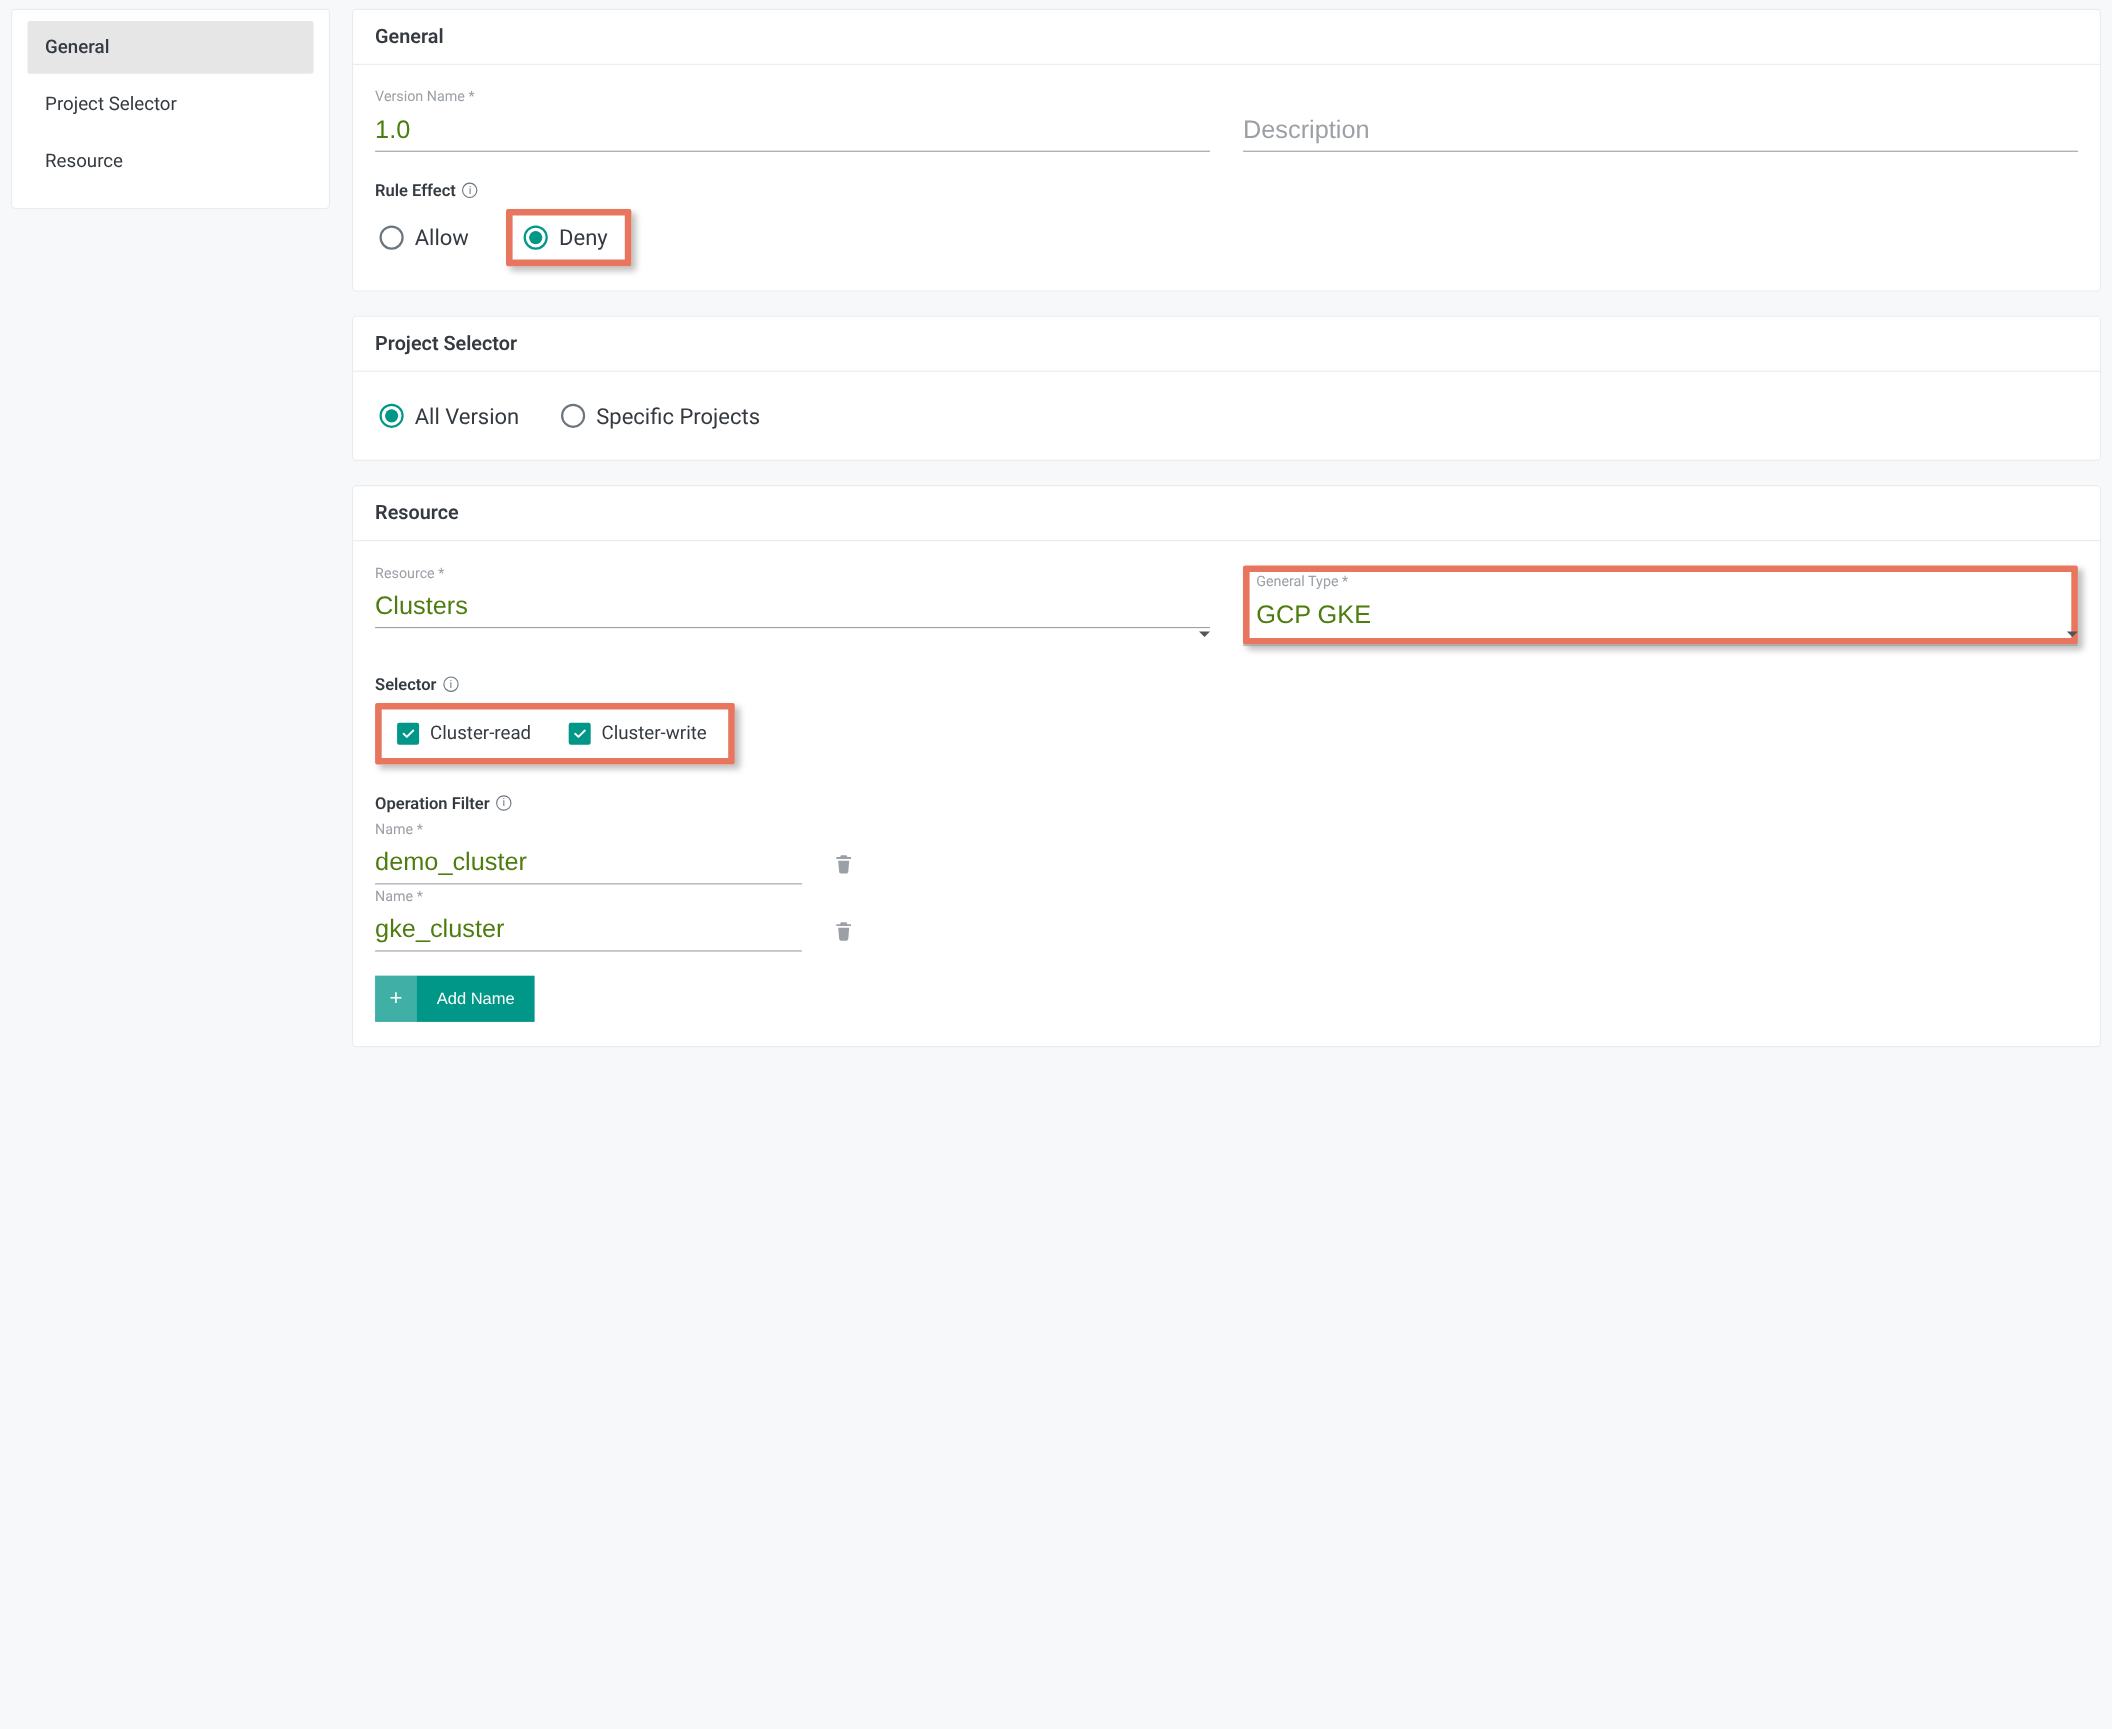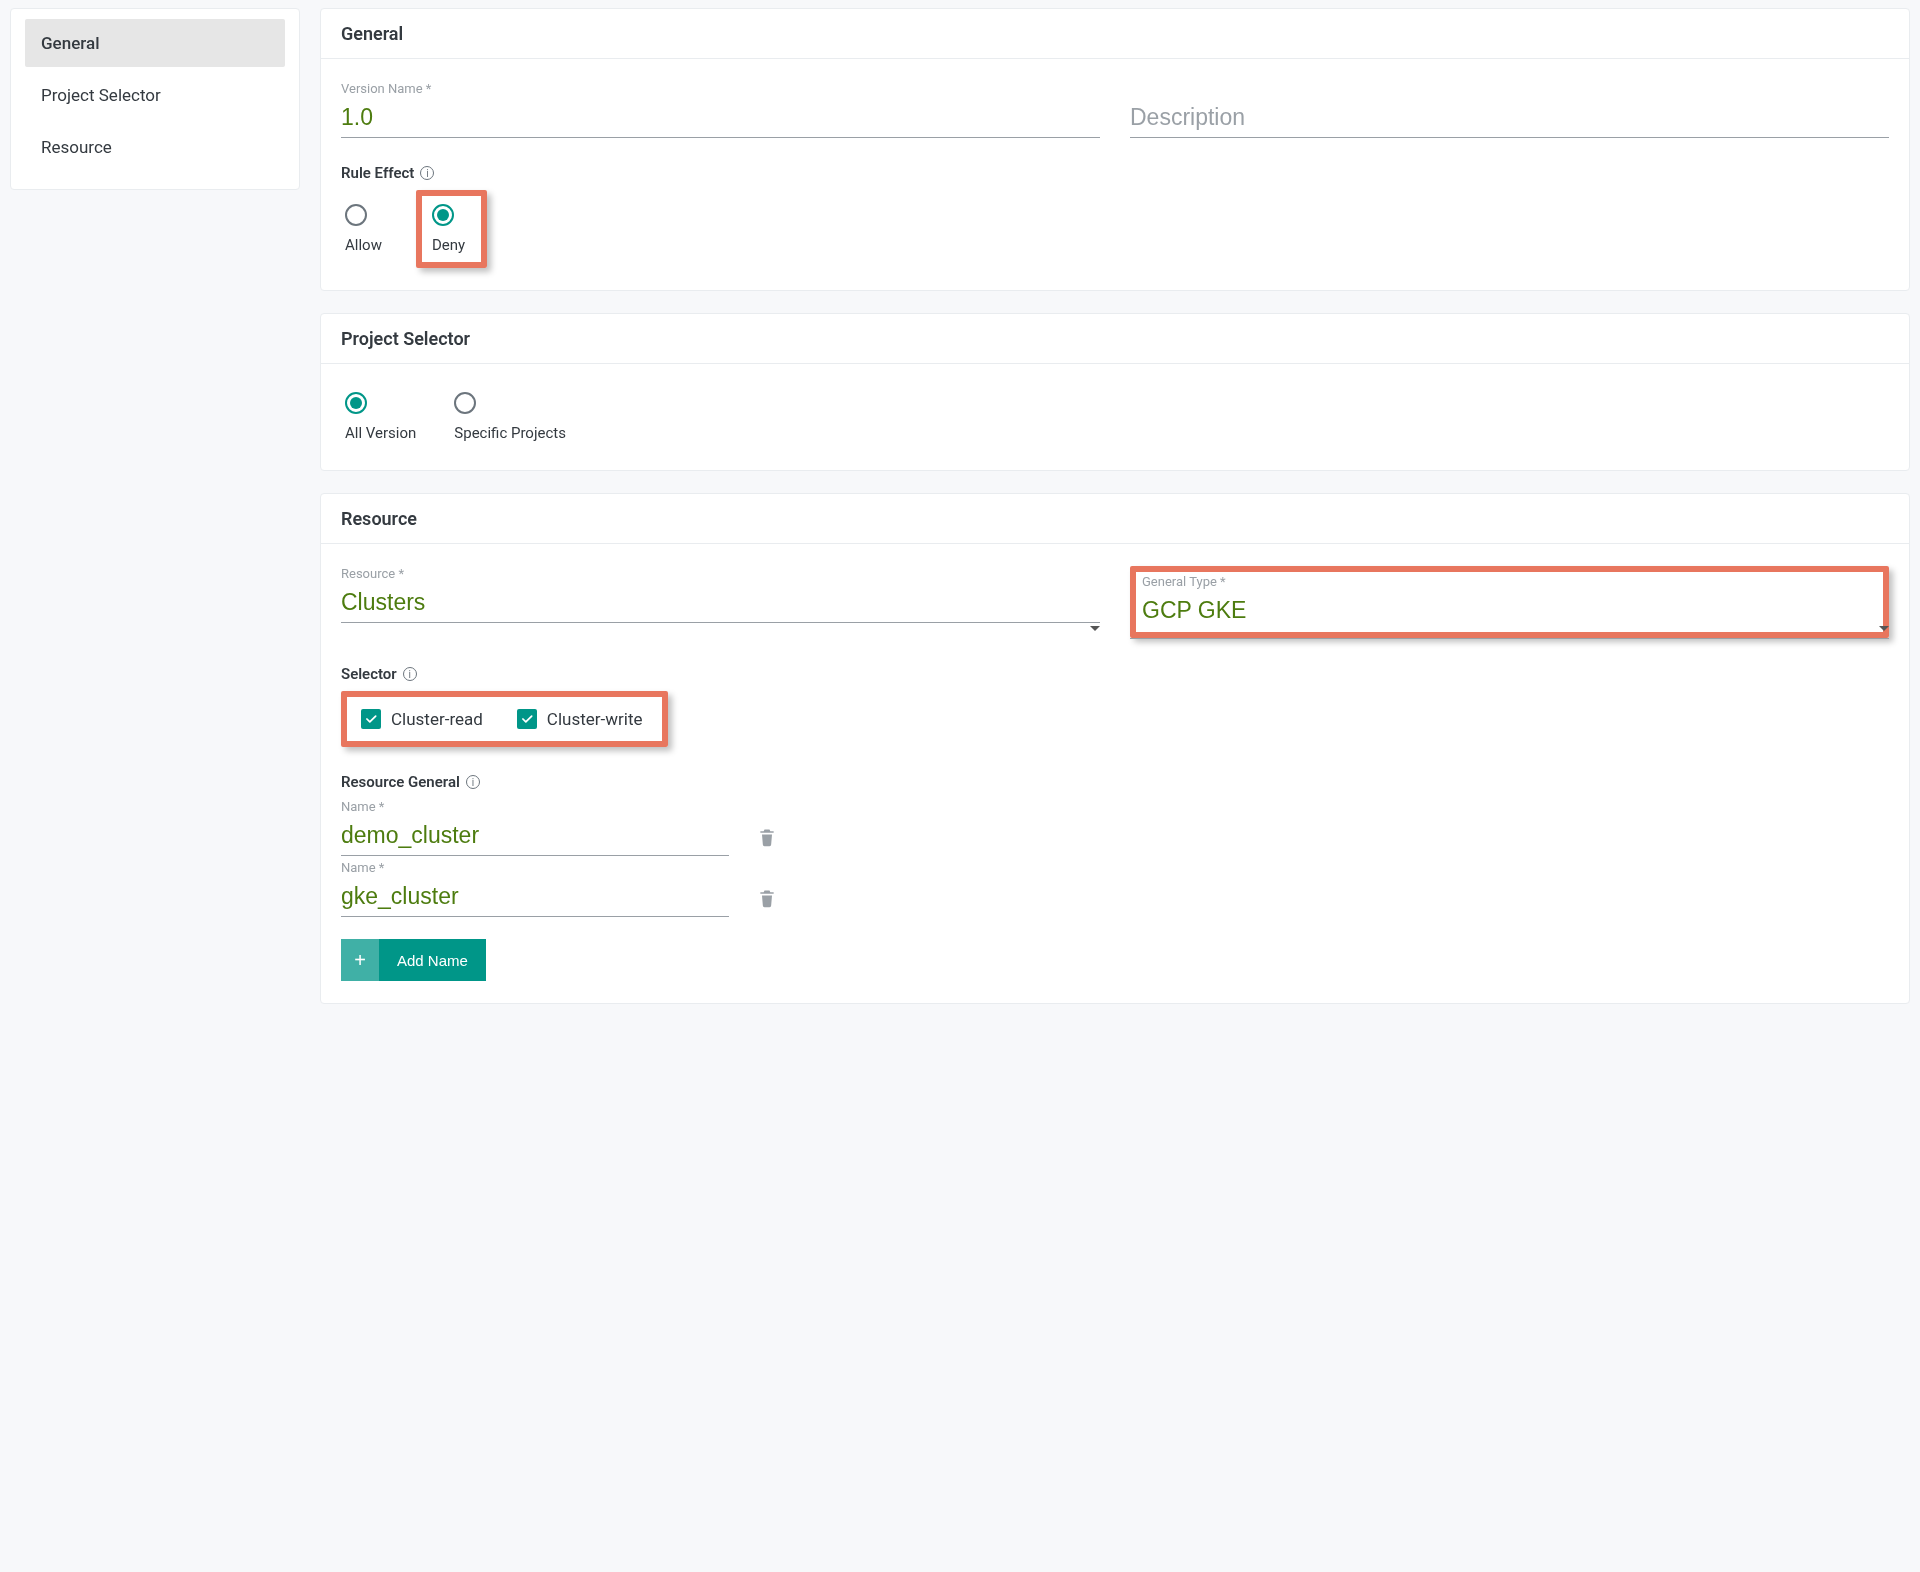--- a/index.html
+++ b/index.html
@@ -81,22 +81,22 @@
     display: inline-flex;
     width: 14px; height: 14px;
     border: 1px solid #6c757d;
     border-radius: 50%;
     align-items: center; justify-content: center;
     font-size: 10px; color: #6c757d;
     font-weight: 400;
   }
   .radio-row { display: flex; gap: 24px; align-items: center; flex-wrap: wrap; }
   .radio {
-    display: inline-flex; align-items: flex-start; gap: 10px;
-    cursor: pointer; font-size: 15px; padding: 6px 10px 6px 4px; flex-direction: column;
+    display: inline-flex; align-items: center; gap: 10px;
+    cursor: pointer; font-size: 20px; padding: 6px 10px 6px 4px;
   }
   .radio-circle {
     width: 22px; height: 22px; border-radius: 50%;
     border: 2px solid #6c757d;
     display: inline-flex; align-items: center; justify-content: center;
     flex-shrink: 0;
   }
   .radio.selected .radio-circle { border-color: #009688; }
   .radio.selected .radio-circle::after {
     content: ""; width: 12px; height: 12px; border-radius: 50%; background: #009688;
@@ -255,21 +255,21 @@
                       <path d="M5 12l5 5L20 7" stroke="#fff" stroke-width="3" stroke-linecap="round" stroke-linejoin="round"></path>
                     </svg>
                   </span>
               </span>
               <span>Cluster-write</span>
             </label>
           </span>
         </span>
 
         <div class="section-label">
-          <span>Resource General</span>
+          <span>Operation Filter</span>
           <span class="info-icon">i</span>
         </div>
 
         
         <div class="name-row">
           <div class="name-field field">
             <span class="field-label">Name *</span>
             <input class="text-input" value="demo_cluster" style="">
           </div>
           <button class="trash-btn">

